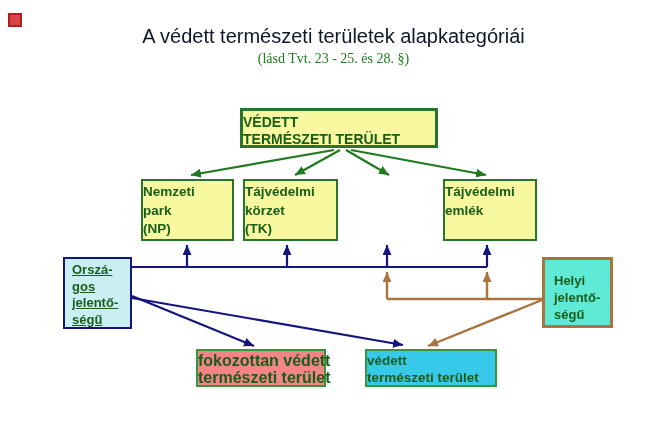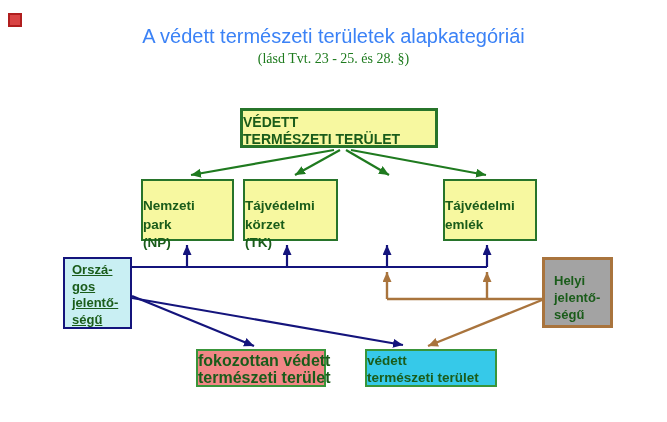--- a/index.html
+++ b/index.html
@@ -3,43 +3,43 @@
 <meta charset="utf-8">
 <style>
   html,body{margin:0;padding:0;background:#ffffff;}
   body{font-family:"Liberation Sans","DejaVu Sans",sans-serif;}
   .slide{position:relative;width:667px;height:422px;background:#ffffff;overflow:hidden;}
 
   .red-marker{position:absolute;left:8px;top:13px;width:10px;height:10px;
     background:#d94444;border:2px solid #b01e1e;}
 
   .title{position:absolute;left:0;top:25px;width:667px;text-align:center;
-    color:#3b82f6;font-size:20px;font-weight:normal;letter-spacing:0px;}
+    color:#0f172a;font-size:20px;font-weight:normal;letter-spacing:0px;}
   .subtitle{position:absolute;left:0;top:51px;width:667px;text-align:center;
     color:#1e7b1e;font-size:14px;font-family:Liberation Serif, serif;}
 
   .box{position:absolute;box-sizing:border-box;color:#1a5c1a;font-weight:bold;
     }
   .box div{white-space:nowrap;}
 
   .root-box{left:240px;top:108px;width:198px;height:40px;background:#f7f8a0;
     border:3px solid #27742a;font-size:14px;line-height:17px;padding-top:3px;}
 
   .cat-box{background:#f7f8a0;border:2px solid #27742a;top:179px;height:62px;
-    font-size:13.5px;line-height:18.5px;padding-top:16px;}
+    font-size:13.5px;line-height:18.5px;padding-top:2px;}
   .cat1{left:141px;width:93px;}
   .cat2{left:243px;width:95px;}
   .cat3{left:341px;width:93px;}
   .cat4{left:443px;width:94px;}
 
   .national-box{left:63px;top:257px;width:69px;height:72px;background:#c9eff3;
     border:2px solid #14147c;text-align:left;font-size:13px;line-height:16.5px;
     padding:3px 0 0 7px;text-decoration:underline;}
 
-  .local-box{left:542px;top:257px;width:71px;height:71px;background:#a3a3a3;
+  .local-box{left:542px;top:257px;width:71px;height:71px;background:#5eead4;
     border:3px solid #a9743d;text-align:left;font-size:13px;line-height:17px;
     padding:12px 0 0 9px;}
 
   .strict-box{left:196px;top:349px;width:130px;height:38px;background:#f28686;
     border:2px solid #39953a;font-size:16px;line-height:17px;padding-top:1px;}
 
   .protected-box{left:365px;top:349px;width:132px;height:38px;background:#36c9e9;
     border:2px solid #39953a;font-size:13.5px;line-height:17px;padding-top:1px;}
 
   svg.connectors{position:absolute;left:0;top:0;width:667px;height:422px;

